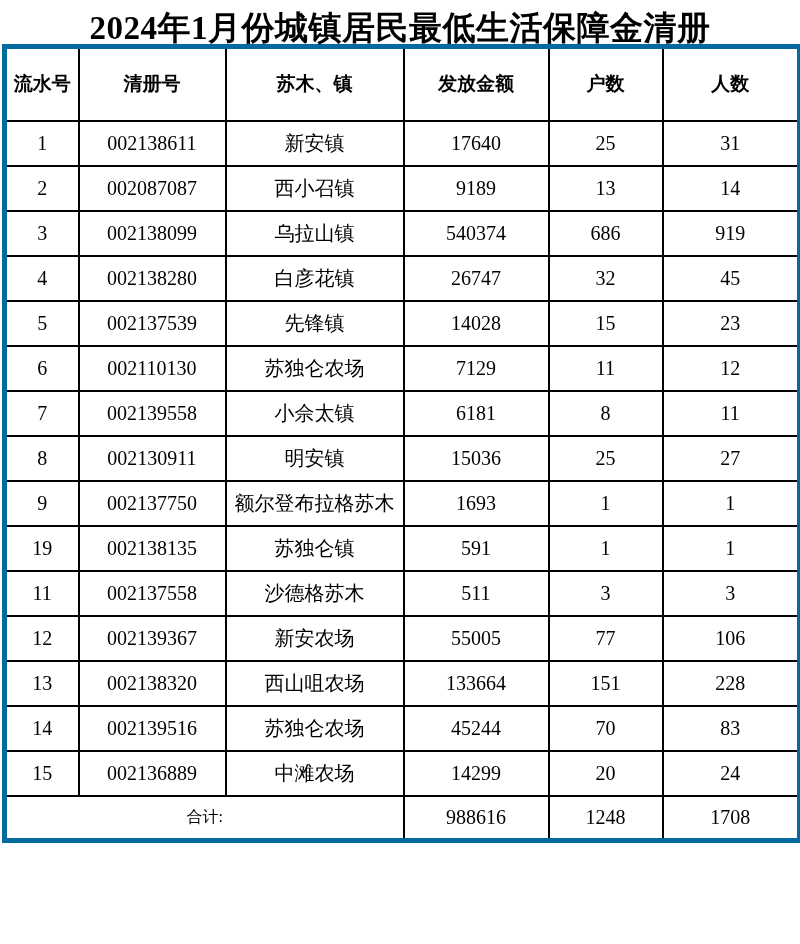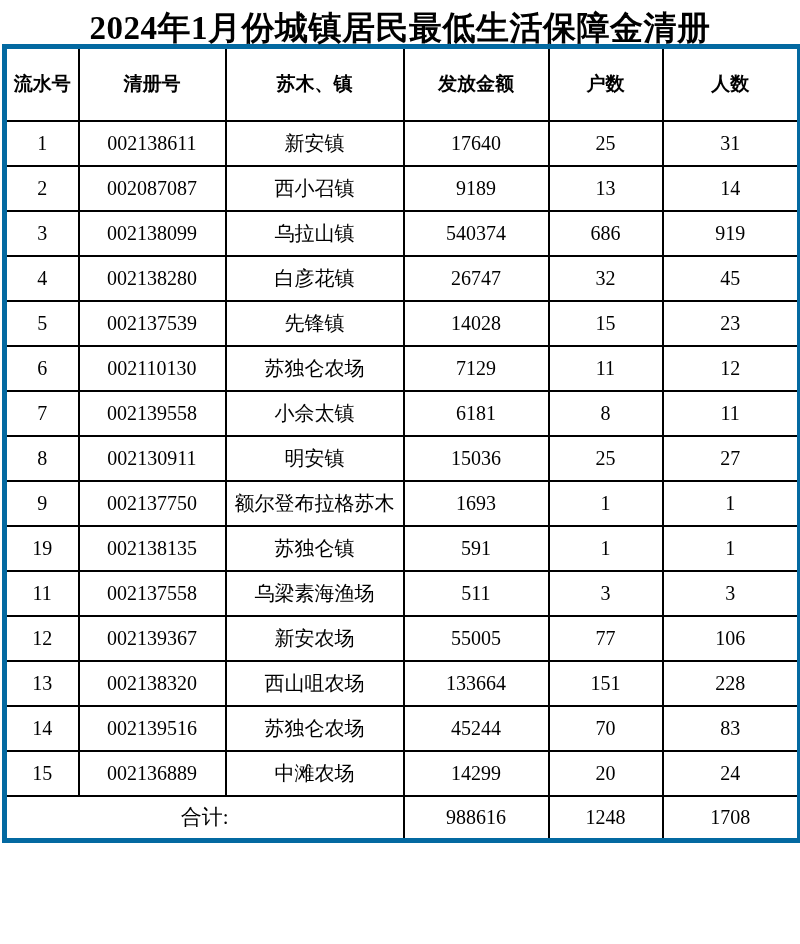--- a/index.html
+++ b/index.html
@@ -48,21 +48,21 @@
     font-size: 19px;
     font-weight: bold;
   }
   td {
     font-size: 20px;
     font-weight: normal;
   }
   td.total-label {
     text-align: right;
     padding-right: 14px;
-    font-size: 21px;
+    font-size: 16px;
   }
 </style>
 </head>
 <body>
 
 <div class="page">
   <div class="title">2024年1月份城镇居民最低生活保障金清册</div>
 
   <table class="register">
     <colgroup>
@@ -160,21 +160,21 @@
         <td>19</td>
         <td>002138135</td>
         <td>苏独仑镇</td>
         <td>591</td>
         <td>1</td>
         <td>1</td>
       </tr>
       <tr>
         <td>11</td>
         <td>002137558</td>
-        <td>乌梁素海渔场</td>
+        <td>沙德格苏木</td>
         <td>511</td>
         <td>3</td>
         <td>3</td>
       </tr>
       <tr>
         <td>12</td>
         <td>002139367</td>
         <td>新安农场</td>
         <td>55005</td>
         <td>77</td>

